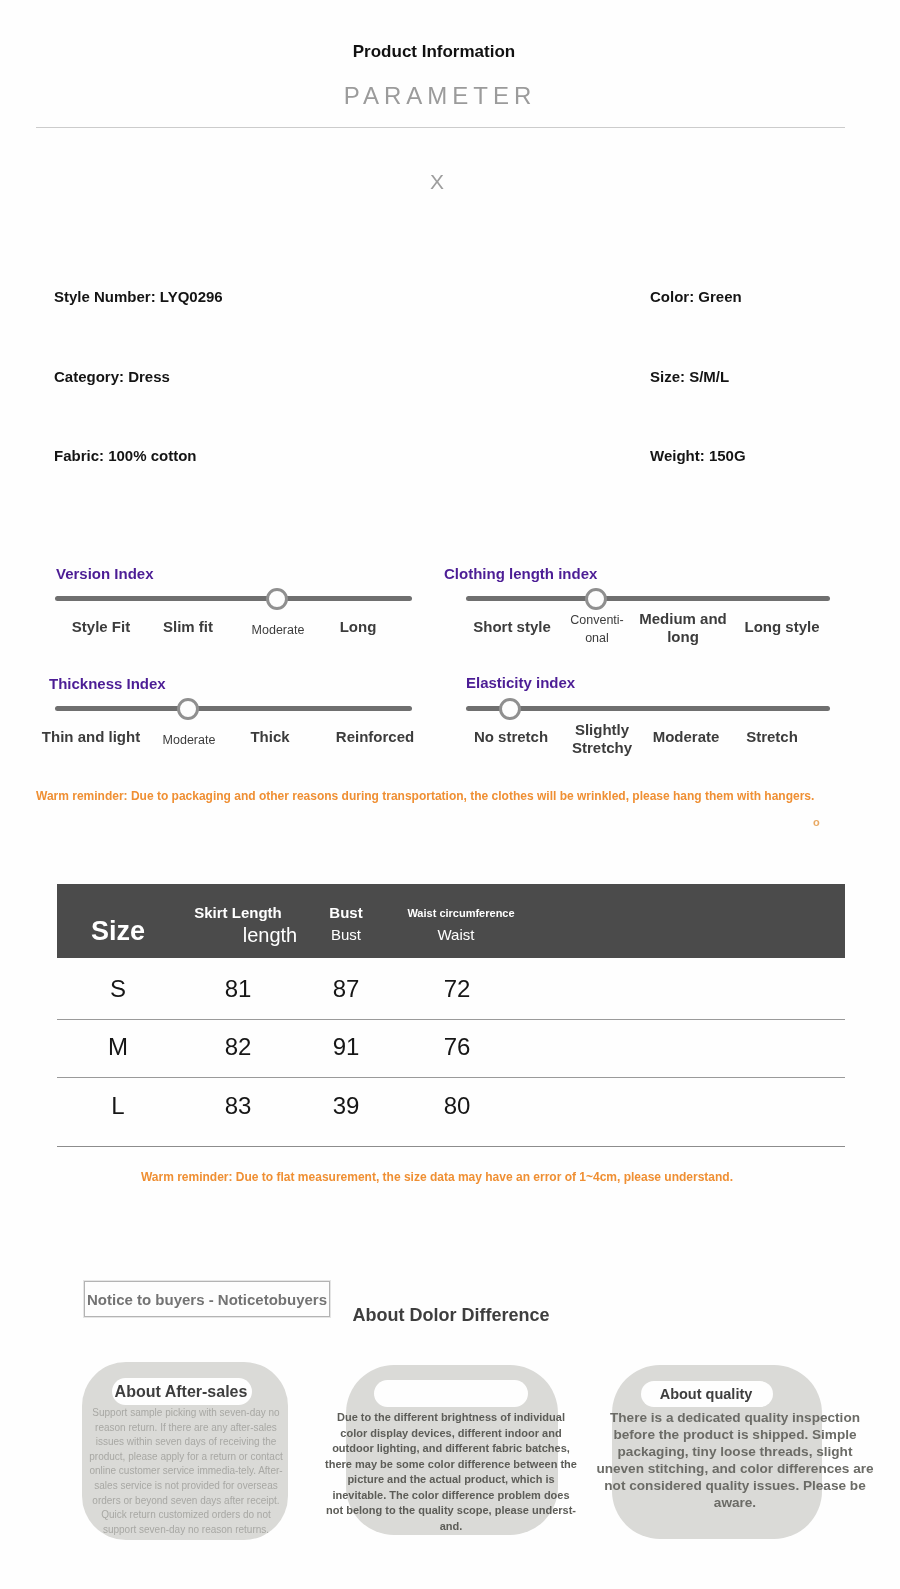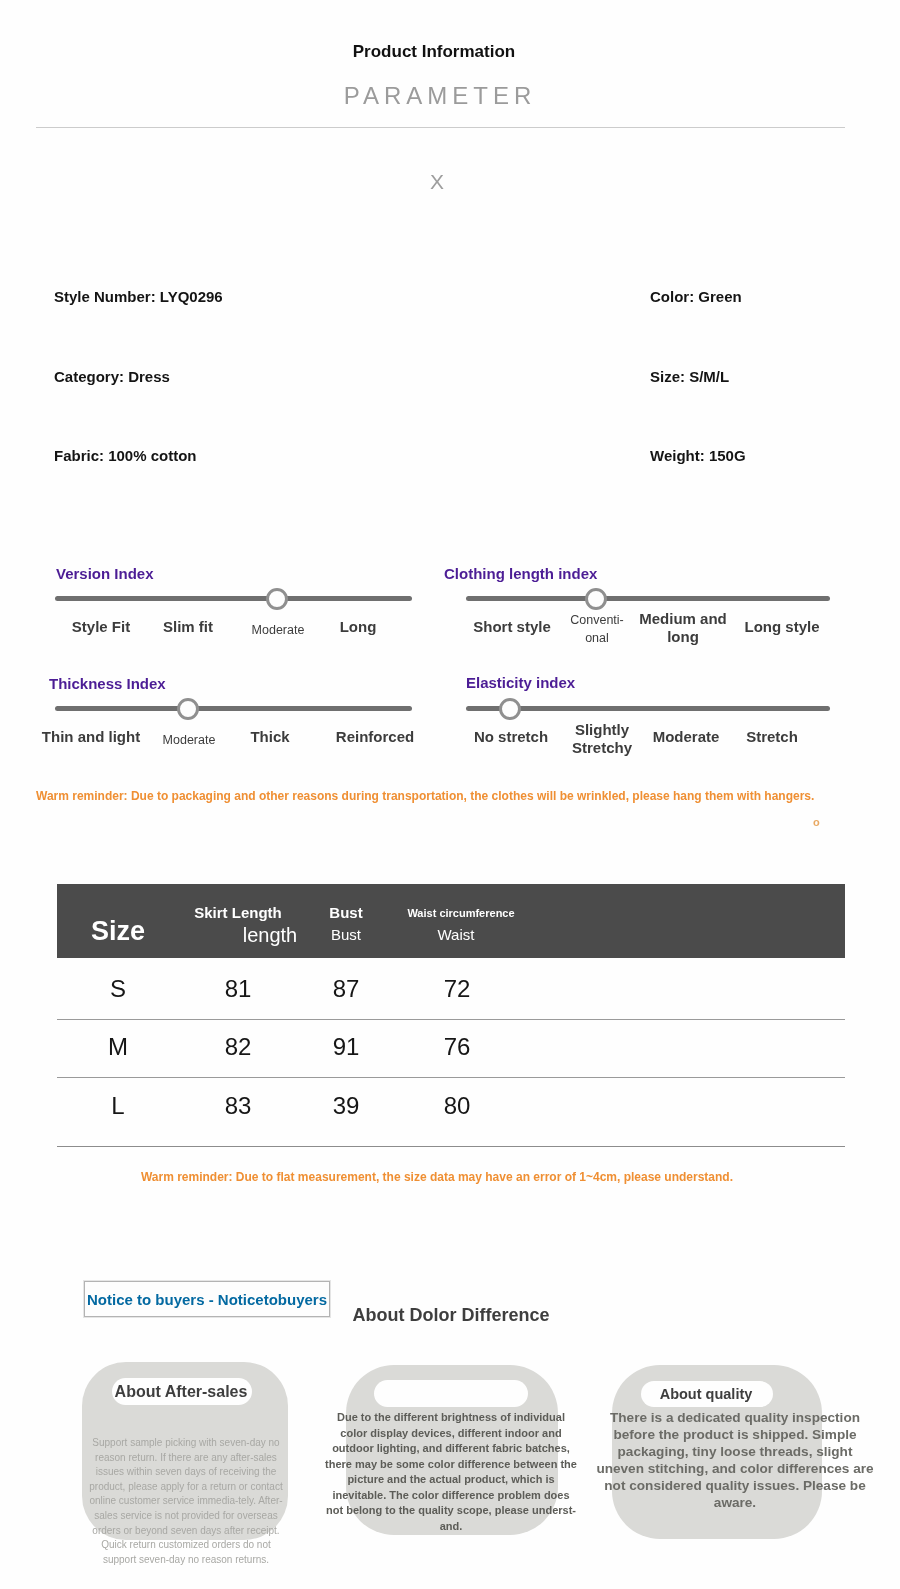--- a/index.html
+++ b/index.html
@@ -62,37 +62,37 @@
   .tcell{font-size:24px;color:#161616;white-space:nowrap;}
   .size-letter{font-size:24px;}
   .r1{top:975px;} .r2{top:1033px;} .r3{top:1092px;}
   .c1{left:118px;} .c2{left:238px;} .c3{left:346px;} .c4{left:457px;}
   .rowline{left:57px;width:788px;height:0;border-top:1px solid #9a9a9a;}
   .rl1{top:1019px;} .rl2{top:1077px;} .rl3{top:1146px;border-top:1.5px solid #8c8c8c;}
 
   
   .notice-box{top:1281px;left:84px;width:244px;height:34px;border:1px solid #b3b3b3;
     background:#fdfdfd;display:flex;align-items:center;justify-content:center;
-    font-size:15px;font-weight:bold;color:#0369a1;box-shadow:0 0 0 1px #e5e5e5;}
+    font-size:15px;font-weight:bold;color:#737373;box-shadow:0 0 0 1px #e5e5e5;}
 
   
   .card{background:#dadad7;}
   .card1{top:1362px;left:82px;width:206px;height:178px;border-radius:44px;}
   .card2{top:1365px;left:346px;width:212px;height:170px;border-radius:48px;}
   .card3{top:1365px;left:612px;width:210px;height:174px;border-radius:48px;}
   .pill{background:#fefefe;border-radius:16px;}
   .pill1{top:1378px;left:112px;width:140px;height:27px;}
   .pill2{top:1380px;left:374px;width:154px;height:27px;}
   .pill3{top:1381px;left:641px;width:132px;height:26px;}
   .card-title{font-weight:bold;color:#3e3e3e;white-space:nowrap;}
   .ct1{top:1383px;left:181px;font-size:16px;}
   .ct2{top:1305px;left:451px;font-size:18px;}
   .ct3{top:1386px;left:706px;font-size:14.5px;}
   .card-body{text-align:center;}
-  .cb1{top:1406px;left:84px;width:204px;font-size:10px;color:#a8a8a4;line-height:14.6px;margin-top:30px;}
+  .cb1{top:1406px;left:84px;width:204px;font-size:10px;color:#a8a8a4;line-height:14.6px;}
   .cb2{top:1410px;left:325px;width:252px;font-size:11px;font-weight:bold;color:#5c5c57;line-height:15.5px;}
   .cb3{top:1409px;left:592px;width:286px;font-size:13.6px;font-weight:bold;color:#6b6b66;line-height:17px;}
 </style>
 </head>
 <body>
 
 <div class="canvas">
 
   <div class="abs ctr page-title">Product Information</div>
   <div class="abs ctr subtitle">PARAMETER</div>

